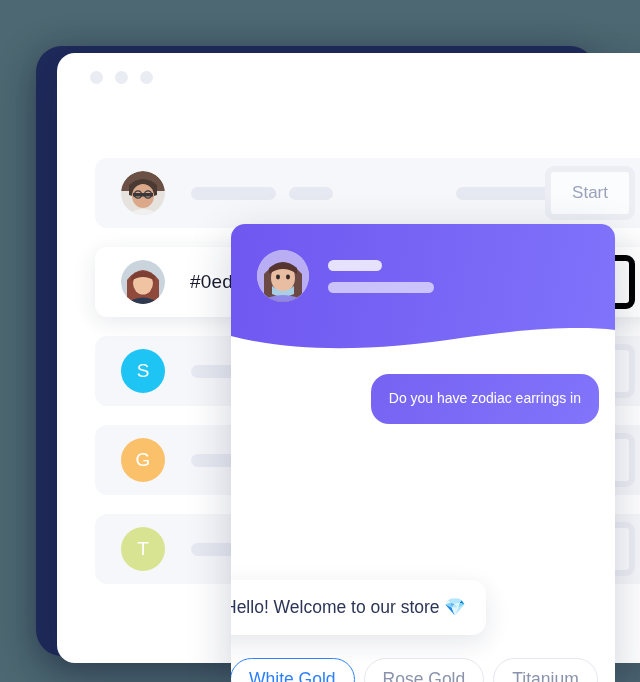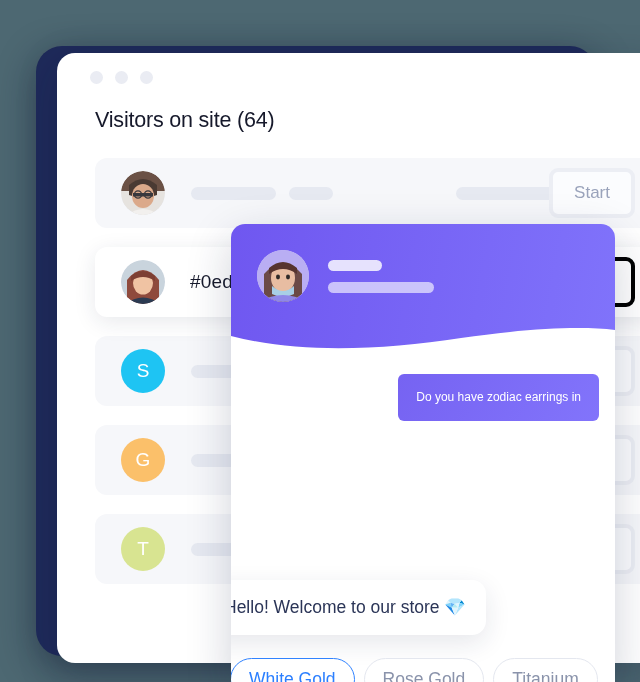--- a/index.html
+++ b/index.html
@@ -73,21 +73,21 @@
 
   .row-id {
     margin-left: 25px;
     font-size: 19px; color: #16192b; letter-spacing: .2px;
   }
 
   .start-btn {
     position: absolute; right: 20px; top: 50%;
     transform: translateY(-50%);
     background: #fff;
-    border: 4px solid #000000;
+    border: 6px solid #000000;
     border-radius: 9px;
     padding: 11px 21px;
     font-size: 17px; color: #3d4663;
     font-family: "Liberation Sans", sans-serif;
     white-space: nowrap;
   }
   .row.plain .start-btn { color: #9aa3bb; border-color: #eceef4; background: #fbfcfe; }
 
   
   .chat {
@@ -124,22 +124,22 @@
   .hline.l1 { width: 54px; margin-bottom: 11px; }
   .hline.l2 { width: 106px; opacity: .62; }
 
   .chat-body { position: relative; padding: 22px 0 0 0; height: 330px; }
 
   .bubble-user {
     margin: 0 16px 0 auto;
     max-width: 280px;
     background: linear-gradient(120deg, #7663f2 0%, #8274fb 100%);
     color: #fff;
-    font-size: 12px; line-height: 1.42;
-    border-radius: 6px;
+    font-size: 14px; line-height: 1.42;
+    border-radius: 18px;
     padding: 15px 18px;
     width: max-content;
   }
 
   .bubble-bot {
     position: absolute;
     left: -27px; top: 228px;
     background: #fff;
     border-radius: 14px;
     box-shadow: 0 8px 26px rgba(25,35,70,.11);
@@ -174,21 +174,20 @@
 <div class="backdrop"></div>
 
 <div class="window">
 
   <div class="dots">
     <span class="dot"></span>
     <span class="dot"></span>
     <span class="dot"></span>
   </div>
 
-  <div class="page-title">Visitors on site (64)</div>
 
   <div class="list">
 
     <div class="row plain">
       <div class="avatar">
         <svg viewBox="0 0 44 44">
             <defs>
               <clipPath id="c1">
                 <circle cx="22" cy="22" r="22"></circle>
               </clipPath>

